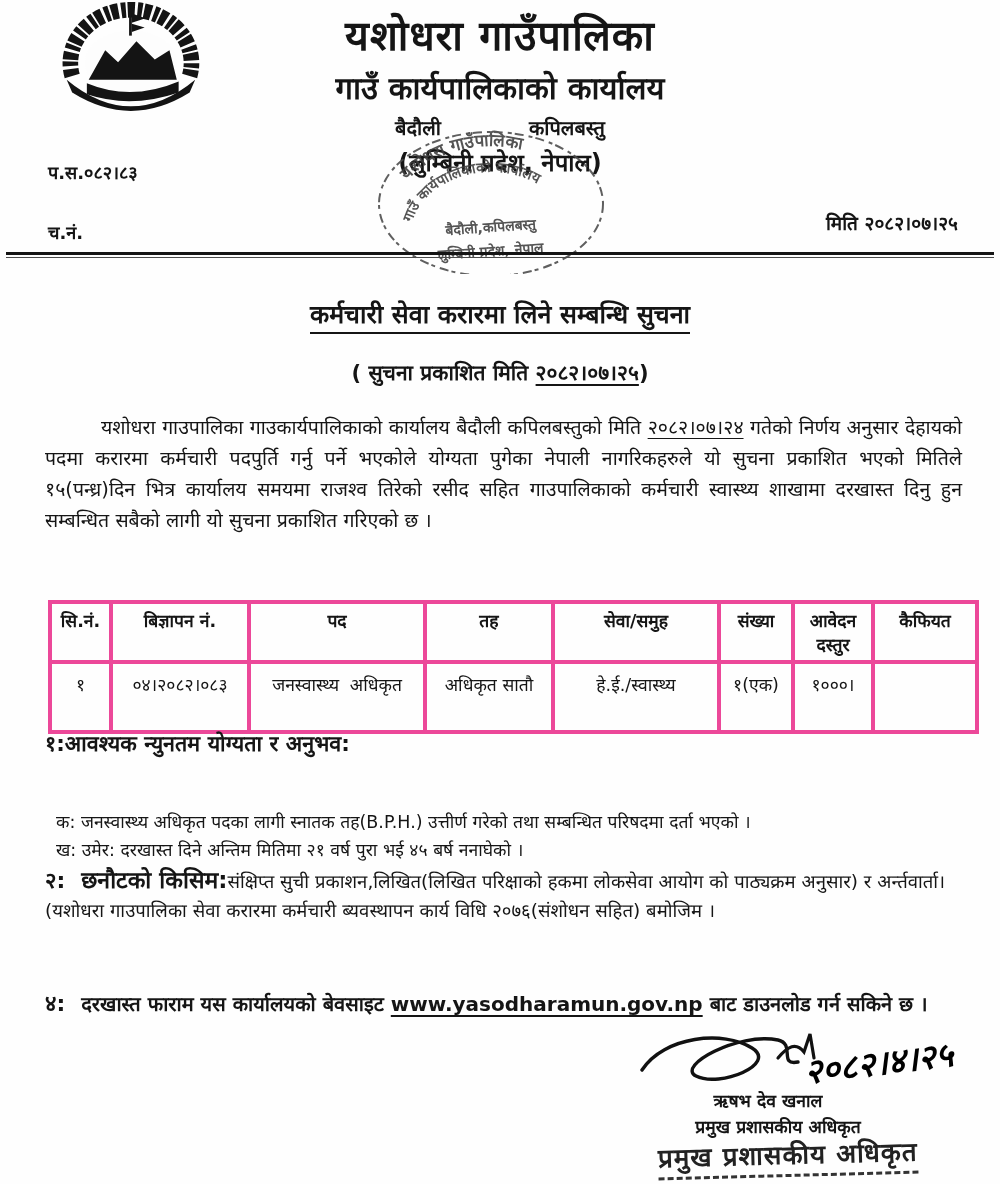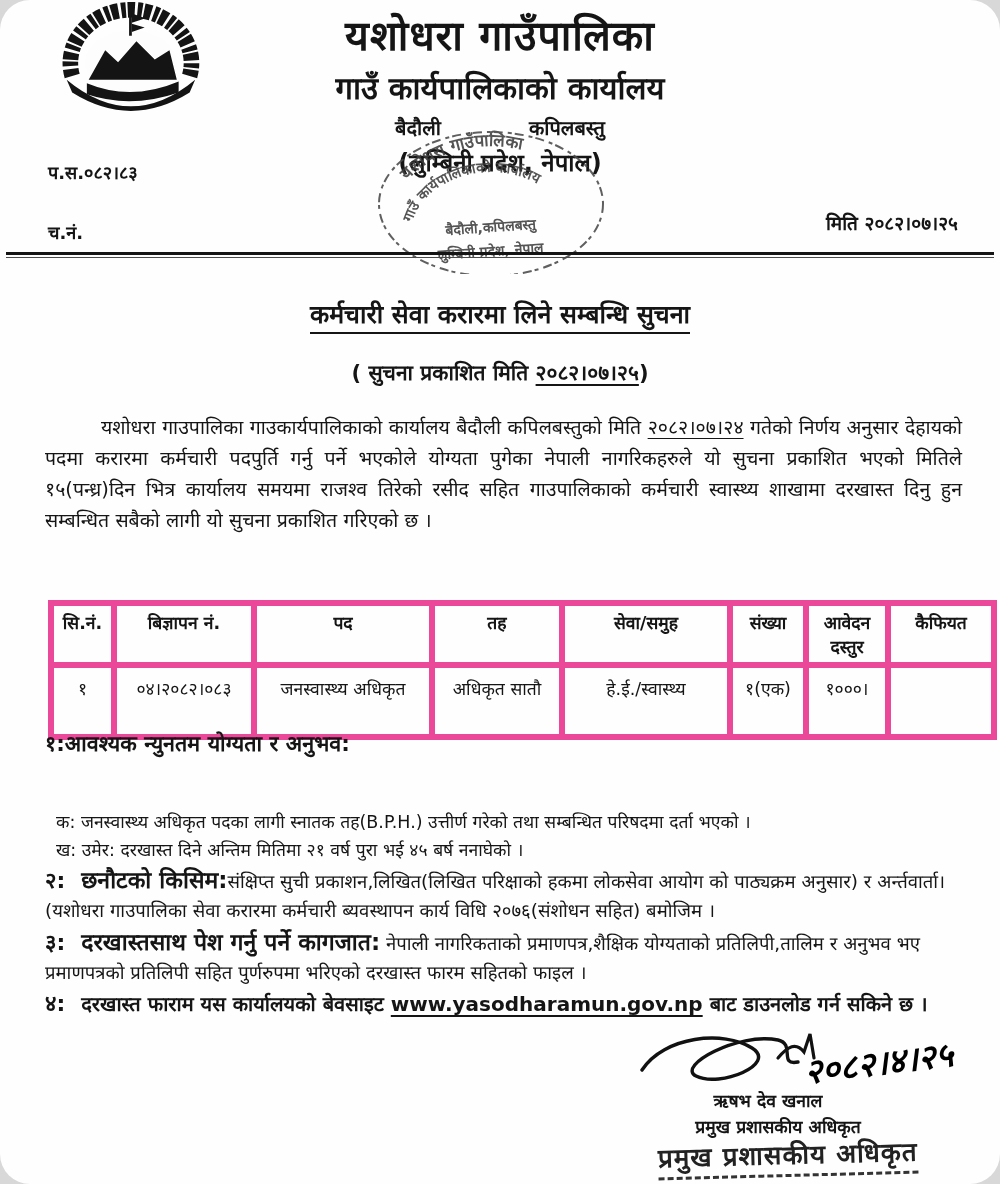--- a/index.html
+++ b/index.html
@@ -1,20 +1,19 @@
 <!DOCTYPE html>
 <html><head>
 <meta charset="utf-8">
 <style>
   html,body{margin:0;padding:0;background:#d8d8d8;}
   .page{
     position:relative;width:1000px;height:1184px;margin:0 auto;
     background:#fefefe;color:#151515;overflow:hidden;
     font-family:"DejaVu Sans","Liberation Sans",sans-serif;
-    border-radius:30px;
   }
   
   .emblem{position:absolute;left:52px;top:2px;width:156px;height:126px;}
   .head-center{position:absolute;left:0;right:0;top:6px;text-align:center;}
   .h-org{font-size:41px;font-weight:bold;letter-spacing:1px;}
   .h-office{font-size:31px;font-weight:bold;margin-top:4px;}
   .h-addr{font-size:20px;font-weight:bold;margin-top:6px;}
   .h-addr .gap{display:inline-block;width:88px;}
   .h-prov{font-size:24px;font-weight:bold;margin-top:4px;}
   .ref-ps{position:absolute;left:48px;top:160px;font-size:18px;font-weight:bold;}
@@ -28,25 +27,25 @@
   .title{position:absolute;left:0;right:0;top:296px;text-align:center;font-size:25px;font-weight:bold;}
   .title span{border-bottom:2px solid #151515;padding-bottom:3px;}
   .published{position:absolute;left:0;right:0;top:358px;text-align:center;font-size:21px;font-weight:bold;}
   .u{text-decoration:underline;text-underline-offset:4px;}
   .para{
     position:absolute;left:45px;right:38px;top:412px;
     font-size:19.5px;line-height:31px;text-align:justify;text-indent:56px;
   }
   
   table.notice{position:absolute;left:48px;top:600px;border-collapse:collapse;font-size:17.5px;background:#fefefe;}
-  table.notice th,table.notice td{border:6px solid #ec4899;padding:4px 6px;vertical-align:top;}
+  table.notice th,table.notice td{border:4px solid #ec4899;padding:4px 6px;vertical-align:top;}
   table.notice th{font-weight:bold;text-align:center;height:48px;}
   table.notice td{height:54px;padding-top:8px;text-align:center;}
   td.c2,td.c3,td.c4{text-align:left;padding-left:10px;}
-  .c0{width:45px;}.c1{width:122px;}.c2{width:160px;}.c3{width:112px;}
+  .c0{width:45px;}.c1{width:122px;}.c2{width:160px;font-family:Liberation Mono, monospace;}.c3{width:112px;}
   .c4{width:150px;}.c5{width:58px;}.c6{width:64px;}.c7{width:88px;}
   
   .s1-head{position:absolute;left:45px;top:728px;font-size:21.5px;font-weight:bold;}
   .s1-list{position:absolute;left:56px;right:30px;top:808px;font-size:17.5px;line-height:28px;}
   .sec{position:absolute;left:45px;right:36px;line-height:29px;font-size:18.5px;}
   .sec2{top:866px;}
   .sec3{top:928px;}
   .sec4{top:988px;font-size:20px;font-weight:bold;line-height:32px;}
   .sec5{top:1052px;}
   .sec-num{font-weight:bold;font-size:22px;margin-right:16px;}
@@ -143,21 +142,20 @@
   </table>
 
   <div class="s1-head">१:आवश्यक न्युनतम योग्यता र अनुभव:</div>
   <div class="s1-list">
       <div>क: जनस्वास्थ्य अधिकृत पदका लागी स्नातक तह(B.P.H.) उत्तीर्ण गरेको तथा सम्बन्धित परिषदमा दर्ता भएको ।</div>
       <div>ख: उमेर: दरखास्त दिने अन्तिम मितिमा २१ वर्ष पुरा भई ४५ बर्ष ननाघेको ।</div>
     </div>
 
   <div class="sec sec2"><span class="sec-num">२:</span><span class="sec-lead">छनौटको किसिम:</span><span>संक्षिप्त सुची प्रकाशन,लिखित(लिखित परिक्षाको हकमा लोकसेवा आयोग को पाठ्यक्रम अनुसार) र अर्न्तवार्ता।(यशोधरा गाउपालिका सेवा करारमा कर्मचारी ब्यवस्थापन कार्य विधि २०७६(संशोधन सहित) बमोजिम ।</span></div>
 
-  <div class="sec sec3"><span class="sec-num">३:</span><span class="sec-lead">दरखास्तसाथ पेश गर्नु पर्ने कागजात:</span><span> नेपाली नागरिकताको प्रमाणपत्र,शैक्षिक योग्यताको प्रतिलिपी,तालिम र अनुभव भए प्रमाणपत्रको प्रतिलिपी सहित पुर्णरुपमा भरिएको दरखास्त फारम सहितको फाइल ।</span></div>
 
   <div class="sec sec4"><span class="sec-num">४:</span><span>दरखास्त फाराम यस कार्यालयको बेवसाइट </span><span class="weblink">www.yasodharamun.gov.np</span><span> बाट डाउनलोड गर्न सकिने छ ।</span></div>
 
 
   <div class="signblock">
     <svg class="sig-svg" viewBox="0 0 340 84">
       <path d="M14,52 C 36,18 96,12 124,30 C 150,46 92,70 68,58 C 48,48 110,14 150,22 C 168,26 150,48 170,44" fill="none" stroke="#111" stroke-width="3.4" stroke-linecap="round"></path>
       <path d="M150,40 C 160,28 168,24 176,34 L 182,16 L 186,40" fill="none" stroke="#111" stroke-width="3.2" stroke-linecap="round"></path>
       <text x="178" y="66" font-size="34" font-weight="bold" font-style="italic" transform="rotate(-7 178 66)">२०८२।४।२५</text>
     </svg>

